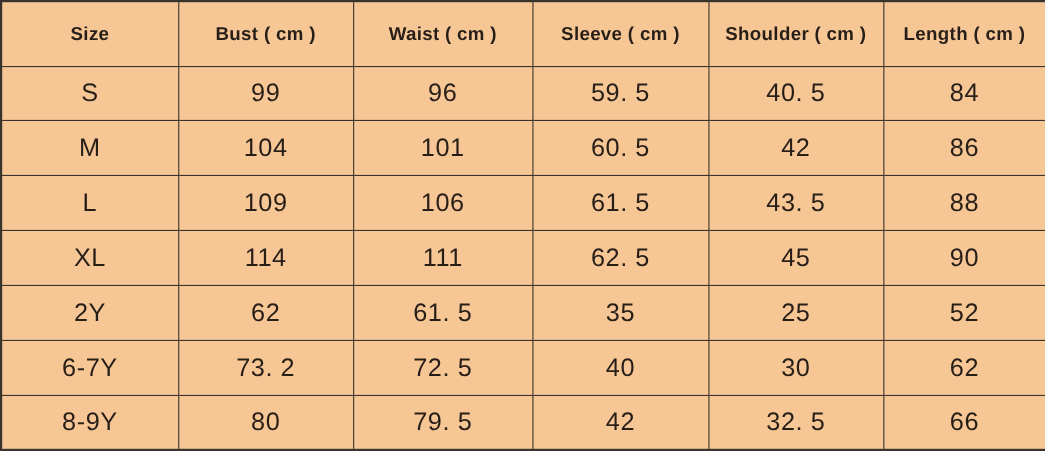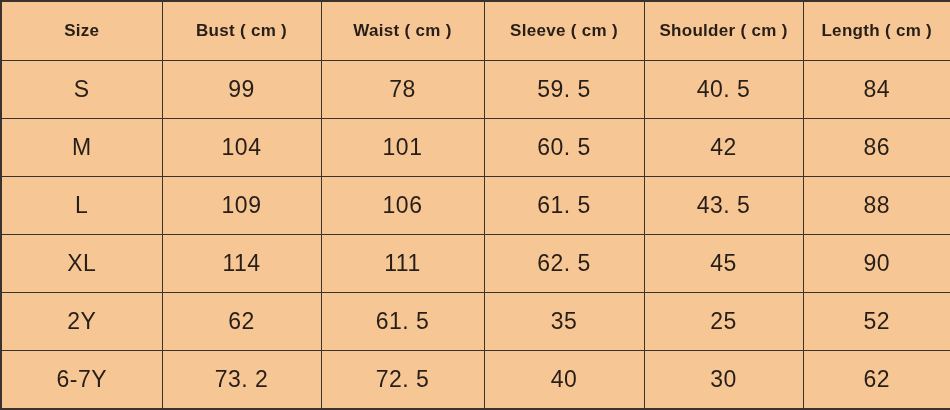--- a/index.html
+++ b/index.html
@@ -61,21 +61,21 @@
       <th>Waist ( cm )</th>
       <th>Sleeve ( cm )</th>
       <th>Shoulder ( cm )</th>
       <th>Length ( cm )</th>
     </tr>
   </thead>
   <tbody>
     <tr>
       <td>S</td>
       <td>99</td>
-      <td>78</td>
+      <td>96</td>
       <td>59. 5</td>
       <td>40. 5</td>
       <td>84</td>
     </tr>
     <tr>
       <td>M</td>
       <td>104</td>
       <td>101</td>
       <td>60. 5</td>
       <td>42</td>
@@ -106,14 +106,22 @@
       <td>52</td>
     </tr>
     <tr>
       <td>6-7Y</td>
       <td>73. 2</td>
       <td>72. 5</td>
       <td>40</td>
       <td>30</td>
       <td>62</td>
     </tr>
+    <tr>
+      <td>8-9Y</td>
+      <td>80</td>
+      <td>79. 5</td>
+      <td>42</td>
+      <td>32. 5</td>
+      <td>66</td>
+    </tr>
   </tbody>
 </table>
 
 </body></html>

